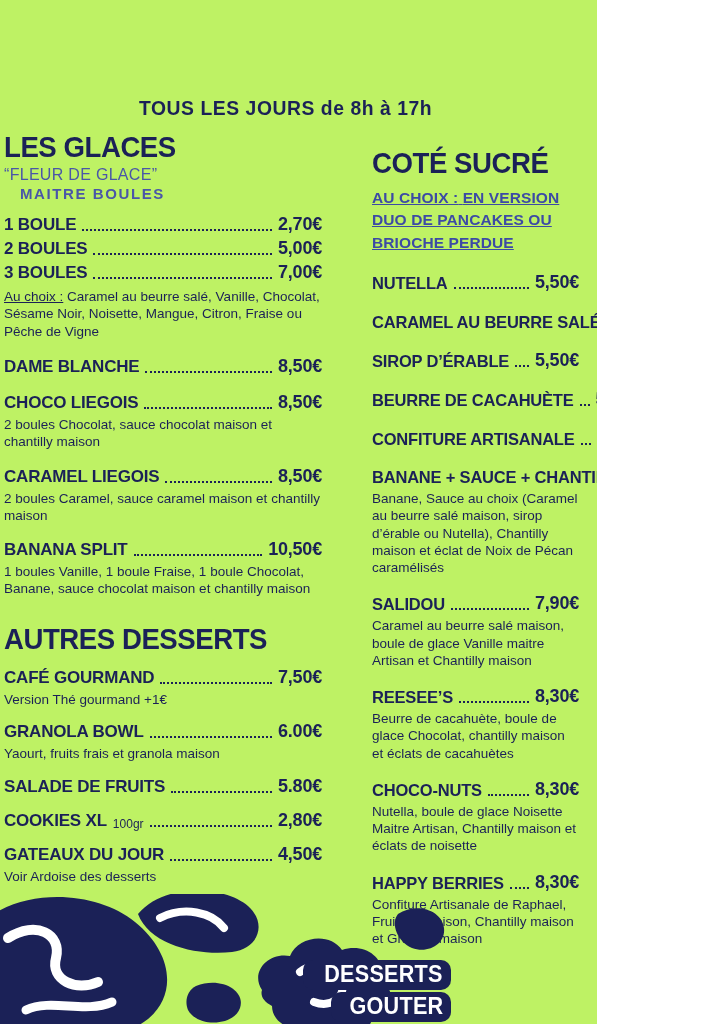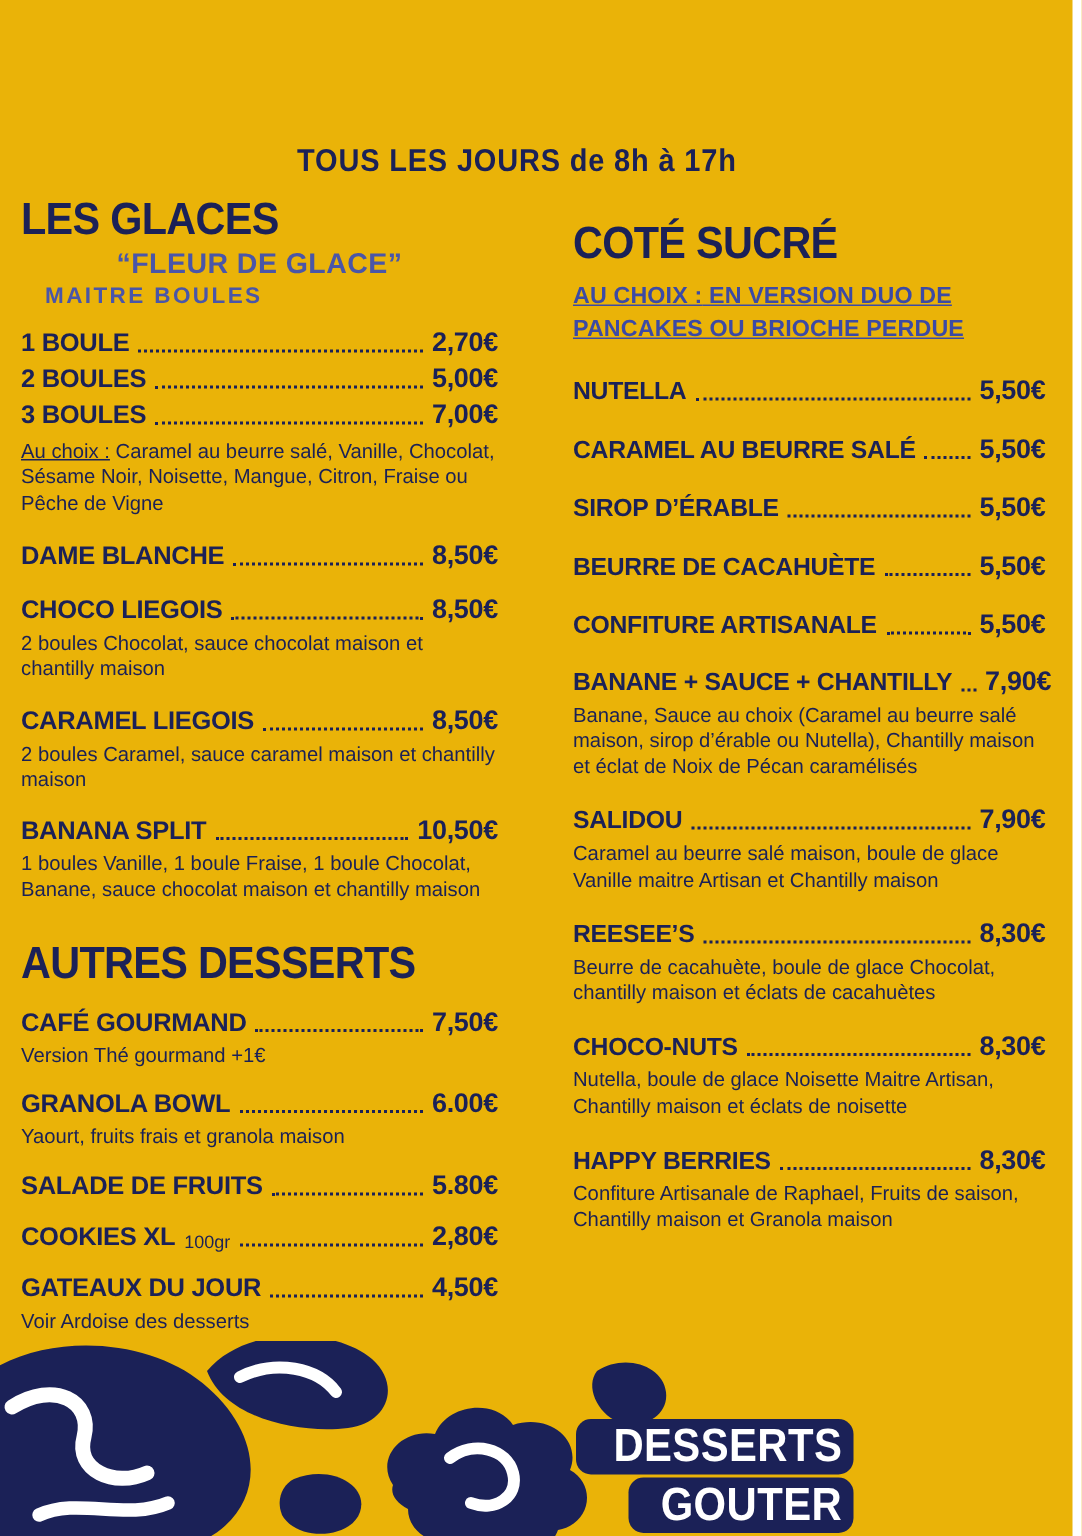--- a/index.html
+++ b/index.html
@@ -3,39 +3,39 @@
 <meta charset="utf-8">
 <style>
   * { margin:0; padding:0; box-sizing:border-box; }
   html,body { background:#ffffff; }
   body {
     width:721px; height:1024px;
     font-family:"Liberation Sans", sans-serif;
     color:#1b2157;
     overflow:hidden;
   }
-  .page { position:relative; width:715px; height:1024px; overflow:hidden; background:#eab308; }
+  .page { position:relative; width:597px; height:1024px; overflow:hidden; background:#bef264; }
 
   .banner {
     padding-top:96px;
     text-align:center;
     font-size:21px;
     font-weight:bold;
     letter-spacing:0.6px;
   }
 
-  .columns { display:flex; padding:12px 18px 0 14px; gap:50px; }
+  .columns { display:flex; padding:12px 18px 0 4px; gap:50px; }
   .col-left { width:318px; flex:none; }
   .col-right { flex:1; min-width:0;margin-top:16px; }
 
   h1.section-title { font-size:30px; font-weight:bold; line-height:1.02; letter-spacing:-0.5px; }
   .squish { display:inline-block; transform:scaleX(0.92); transform-origin:0 50%; white-space:nowrap; }
   .squish-r { display:inline-block; transform:scaleX(0.9); transform-origin:100% 50%; white-space:nowrap; }
 
-  .subtitle1 { color:#4a56a8; font-size:19px; font-weight:bold; letter-spacing:0.3px; margin-top:3px;text-align:center; }
+  .subtitle1 { color:#4a56a8; font-size:16px; font-weight:normal; letter-spacing:0.3px; margin-top:3px; }
   .subtitle2 { color:#4a56a8; font-size:15px; font-weight:bold; letter-spacing:1.6px; padding-left:16px; margin-top:1px; }
 
   .row { display:flex; align-items:flex-end; font-weight:bold; }
   .row .name { font-size:17px; letter-spacing:-0.2px; white-space:nowrap; }
   .row .leader { flex:1; border-bottom:2.5px dotted #1b2157; margin:0 6px 4px 6px; min-width:10px; }
   .row .price { font-size:18px; letter-spacing:-0.2px; white-space:nowrap; }
   .unit { font-size:12px; font-weight:normal; margin-left:6px; letter-spacing:0; }
 
   .desc { font-size:13.5px; line-height:1.28; font-weight:normal; margin-top:3px; }
 
@@ -51,32 +51,32 @@
 
   .intro {
     color:#3c4aa5;
     font-weight:bold;
     font-size:15.5px;
     line-height:1.45;
     text-decoration:underline;
     margin-top:8px;
     letter-spacing:0.1px;
   }
-  .simple-item { margin-top:18px;justify-content:center; }
+  .simple-item { margin-top:18px; }
   .complex-item { margin-top:17px; }
   .col-right .row .name { font-size:16.5px; }
 
   .footer-art { position:absolute; left:0; bottom:0; width:460px; height:130px; pointer-events:none; }
   .footer-badges {
     position:absolute; right:146px; bottom:2px;
     display:flex; flex-direction:column; align-items:flex-end; gap:2px;
   }
   .badge {
     background:#1b2157; color:#ffffff;
-    font-weight:bold; font-size:31px; line-height:1;
+    font-weight:bold; font-size:24px; line-height:1;
     padding:2px 8px 4px 8px;
     letter-spacing:0.3px;
     border-radius:10px;
   }
 </style>
 </head>
 <body>
 
 <div class="page">
 

